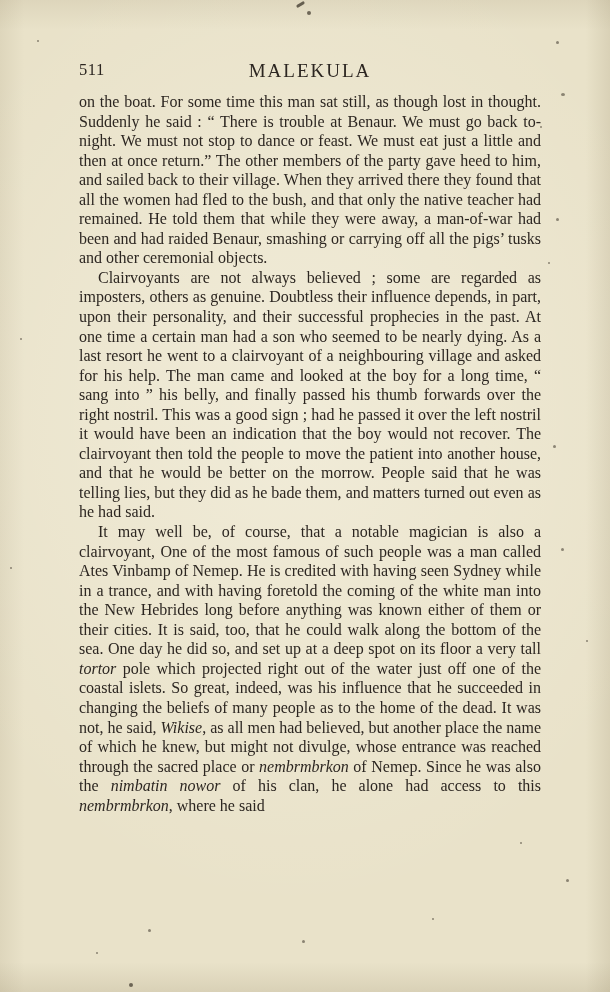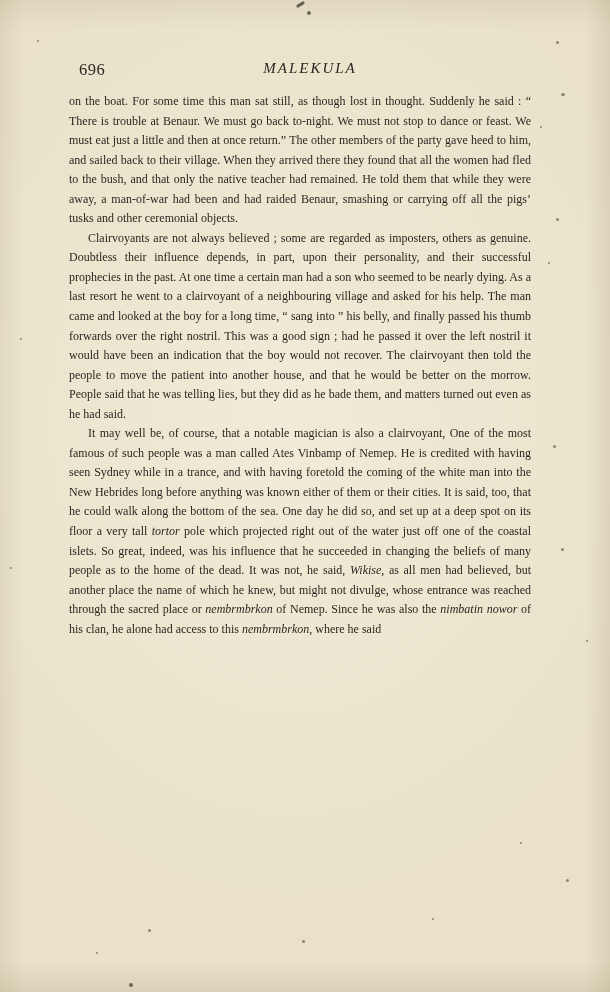--- a/index.html
+++ b/index.html
@@ -11,37 +11,37 @@
   .page{
     position:absolute;inset:0;color:#2c2621;
     background:
       radial-gradient(ellipse 120% 90% at 48% 42%, rgba(255,253,244,0.35) 0%, rgba(233,226,201,0) 55%),
       linear-gradient(90deg, rgba(120,105,70,0.10) 0%, rgba(120,105,70,0) 4%, rgba(120,105,70,0) 96%, rgba(120,105,70,0.14) 100%),
       linear-gradient(180deg, rgba(120,105,70,0.10) 0%, rgba(120,105,70,0) 3%, rgba(120,105,70,0) 97%, rgba(120,105,70,0.14) 100%),
       #e9e2c9;
   }
   .page-head{position:absolute;top:60px;left:79px;right:69px;height:22px;}
   .page-number{position:absolute;left:0;top:0;font-size:16.5px;letter-spacing:0.5px;}
-  .running-title{position:absolute;left:0;right:0;top:0;text-align:center;font-size:15px;letter-spacing:2px;font-style:italic;}
+  .running-title{position:absolute;left:0;right:0;top:0;text-align:center;font-size:19px;letter-spacing:2px;}
   .body-text{
-    position:absolute;top:92px;left:69px;width:462px;
-    font-size:12px;line-height:19.55px;text-align:justify;
+    position:absolute;top:92px;left:79px;width:462px;
+    font-size:16px;line-height:19.55px;text-align:justify;
   }
   .body-text p{margin:0;padding:0;}
   .body-text p.indent{text-indent:19px;}
   .body-text i{}
   .speck{position:absolute;background:#3c352a;border-radius:50%;opacity:.55;}
 </style>
 </head>
 <body>
 
 <div class="page">
 
   <div class="page-head">
-    <span class="page-number">696</span>
+    <span class="page-number">511</span>
     <span class="running-title">MALEKULA</span>
   </div>
 
   <div class="body-text" id="body-text">
       <p><span>on the boat. For some time this man sat still, as though lost in thought. Suddenly he said : “ There is trouble at Benaur. We must go back to-night. We must not stop to dance or feast. We must eat just a little and then at once return.” The other members of the party gave heed to him, and sailed back to their village. When they arrived there they found that all the women had fled to the bush, and that only the native teacher had remained. He told them that while they were away, a man-of-war had been and had raided Benaur, smashing or carrying off all the pigs’ tusks and other ceremonial objects.</span></p>
       <p class="indent"><span>Clairvoyants are not always believed ; some are regarded as imposters, others as genuine. Doubtless their influence depends, in part, upon their personality, and their successful prophecies in the past. At one time a certain man had a son who seemed to be nearly dying. As a last resort he went to a clairvoyant of a neighbouring village and asked for his help. The man came and looked at the boy for a long time, “ sang into ” his belly, and finally passed his thumb forwards over the right nostril. This was a good sign ; had he passed it over the left nostril it would have been an indication that the boy would not recover. The clairvoyant then told the people to move the patient into another house, and that he would be better on the morrow. People said that he was telling lies, but they did as he bade them, and matters turned out even as he had said.</span></p>
       <p class="indent"><span>It may well be, of course, that a notable magician is also a clairvoyant, One of the most famous of such people was a man called Ates Vinbamp of Nemep. He is credited with having seen Sydney while in a trance, and with having foretold the coming of the white man into the New Hebrides long before anything was known either of them or their cities. It is said, too, that he could walk along the bottom of the sea. One day he did so, and set up at a deep spot on its floor a very tall </span><i>tortor</i><span> pole which projected right out of the water just off one of the coastal islets. So great, indeed, was his influence that he succeeded in changing the beliefs of many people as to the home of the dead. It was not, he said, </span><i>Wikise</i><span>, as all men had believed, but another place the name of which he knew, but might not divulge, whose entrance was reached through the sacred place or </span><i>nembrmbrkon</i><span> of Nemep. Since he was also the </span><i>nimbatin nowor</i><span> of his clan, he alone had access to this </span><i>nembrmbrkon</i><span>, where he said</span></p>
     </div>
 
   <span class="speck" style="left:296px;top:3px;width:9px;height:3px;border-radius:2px;transform:rotate(-32deg);opacity:.75"></span>

